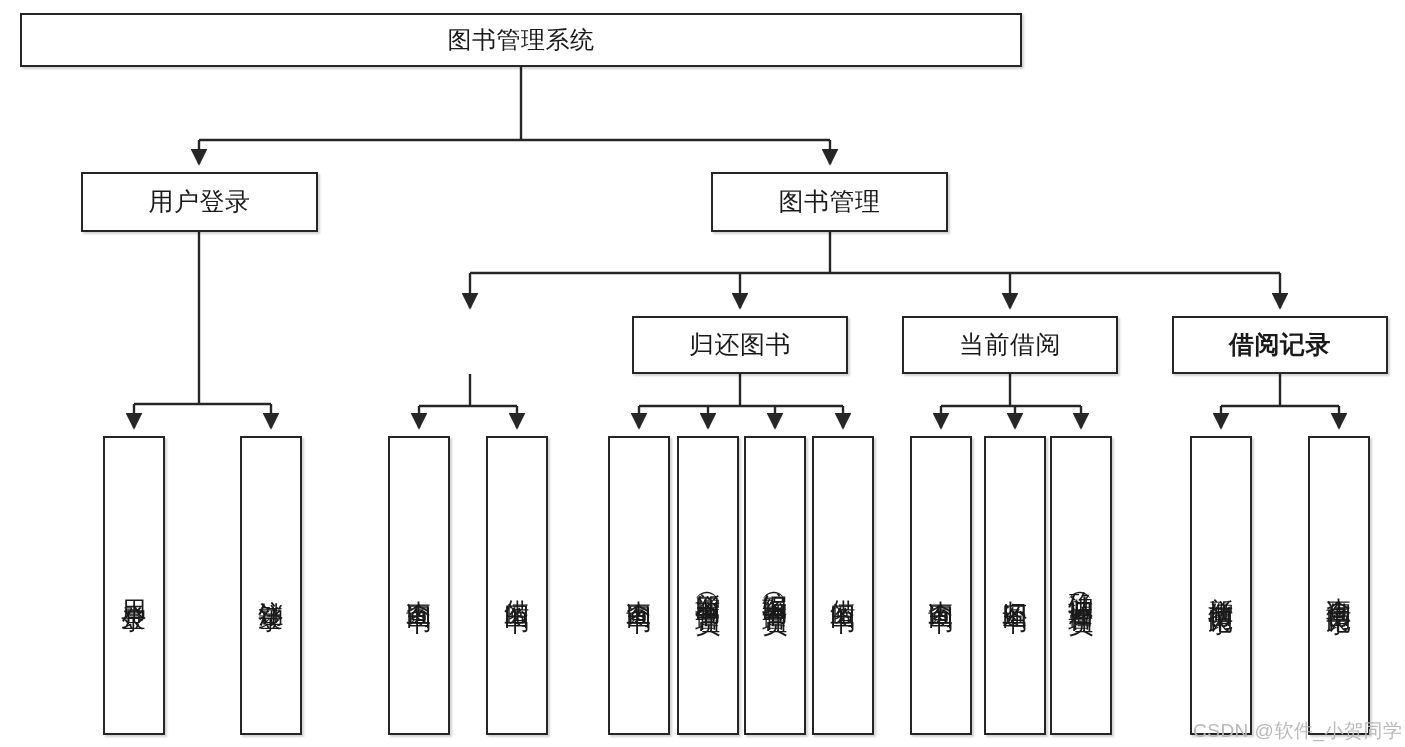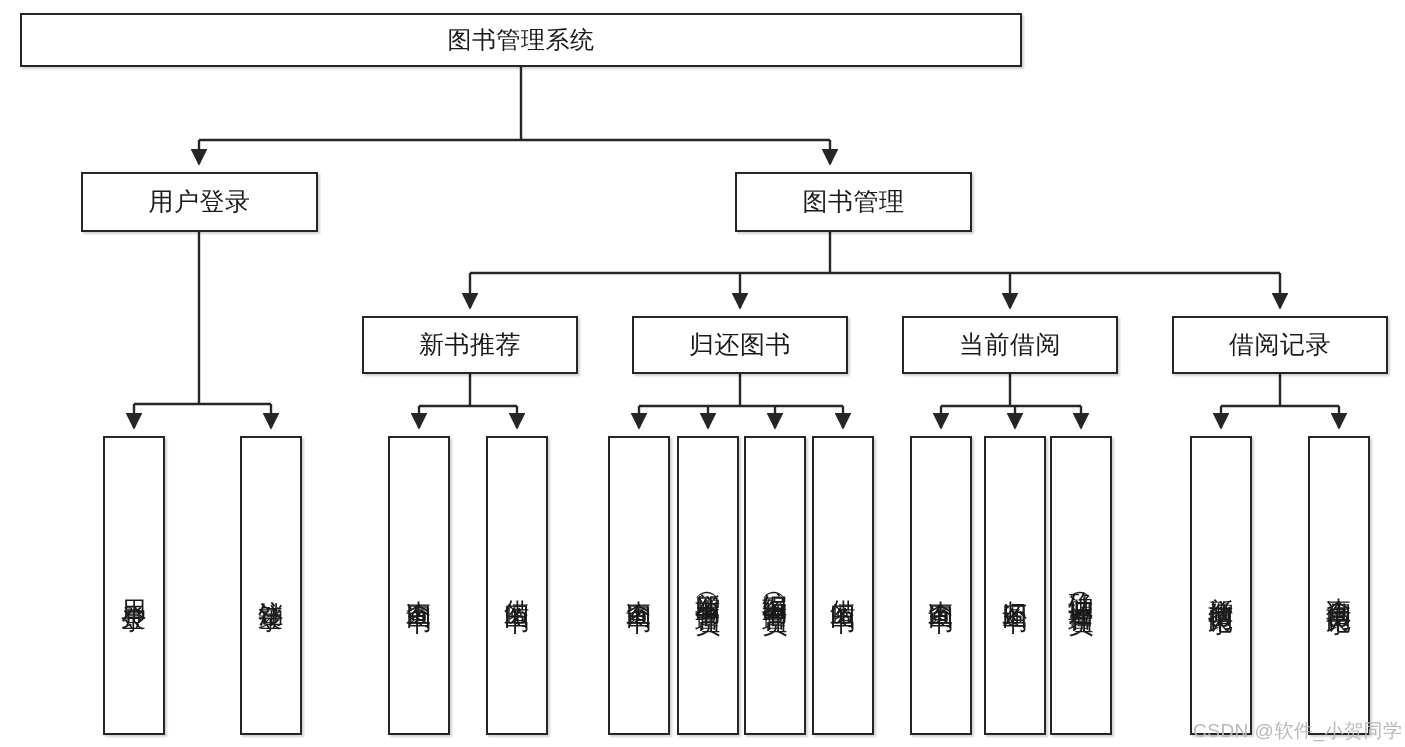--- a/index.html
+++ b/index.html
@@ -131,34 +131,31 @@
     </g>
   </svg>
 
   <div class="node horiz root" style="left:20px; top:13px; width:1002px; height:54px;">
     <span class="label">图书管理系统</span>
   </div>
 
   <div class="node horiz" style="left:81px; top:172px; width:237px; height:60px;">
     <span class="label">用户登录</span>
   </div>
-  <div class="node horiz" style="left:711px; top:172px; width:237px; height:60px;margin-left:24px;">
+  <div class="node horiz" style="left:711px; top:172px; width:237px; height:60px;">
     <span class="label">图书管理</span>
   </div>
 
-  <div class="node horiz" style="left:362px; top:316px; width:216px; height:58px;">
-    <span class="label">新书推荐</span>
-  </div>
   <div class="node horiz" style="left:632px; top:316px; width:216px; height:58px;">
     <span class="label">归还图书</span>
   </div>
   <div class="node horiz" style="left:902px; top:316px; width:216px; height:58px;">
     <span class="label">当前借阅</span>
   </div>
-  <div class="node horiz" style="left:1172px; top:316px; width:216px; height:58px;">
+  <div class="node horiz" style="left:1172px; top:316px; width:216px; height:58px;font-weight:bold;">
     <span class="label">借阅记录</span>
   </div>
 
   <div class="node vert" style="left:103px; top:436px; width:62px; height:299px;">
     <span class="label">用户登录</span>
   </div>
   <div class="node vert" style="left:240px; top:436px; width:62px; height:299px;">
     <span class="label">注销登录</span>
   </div>
   <div class="node vert" style="left:388px; top:436px; width:62px; height:299px;">

